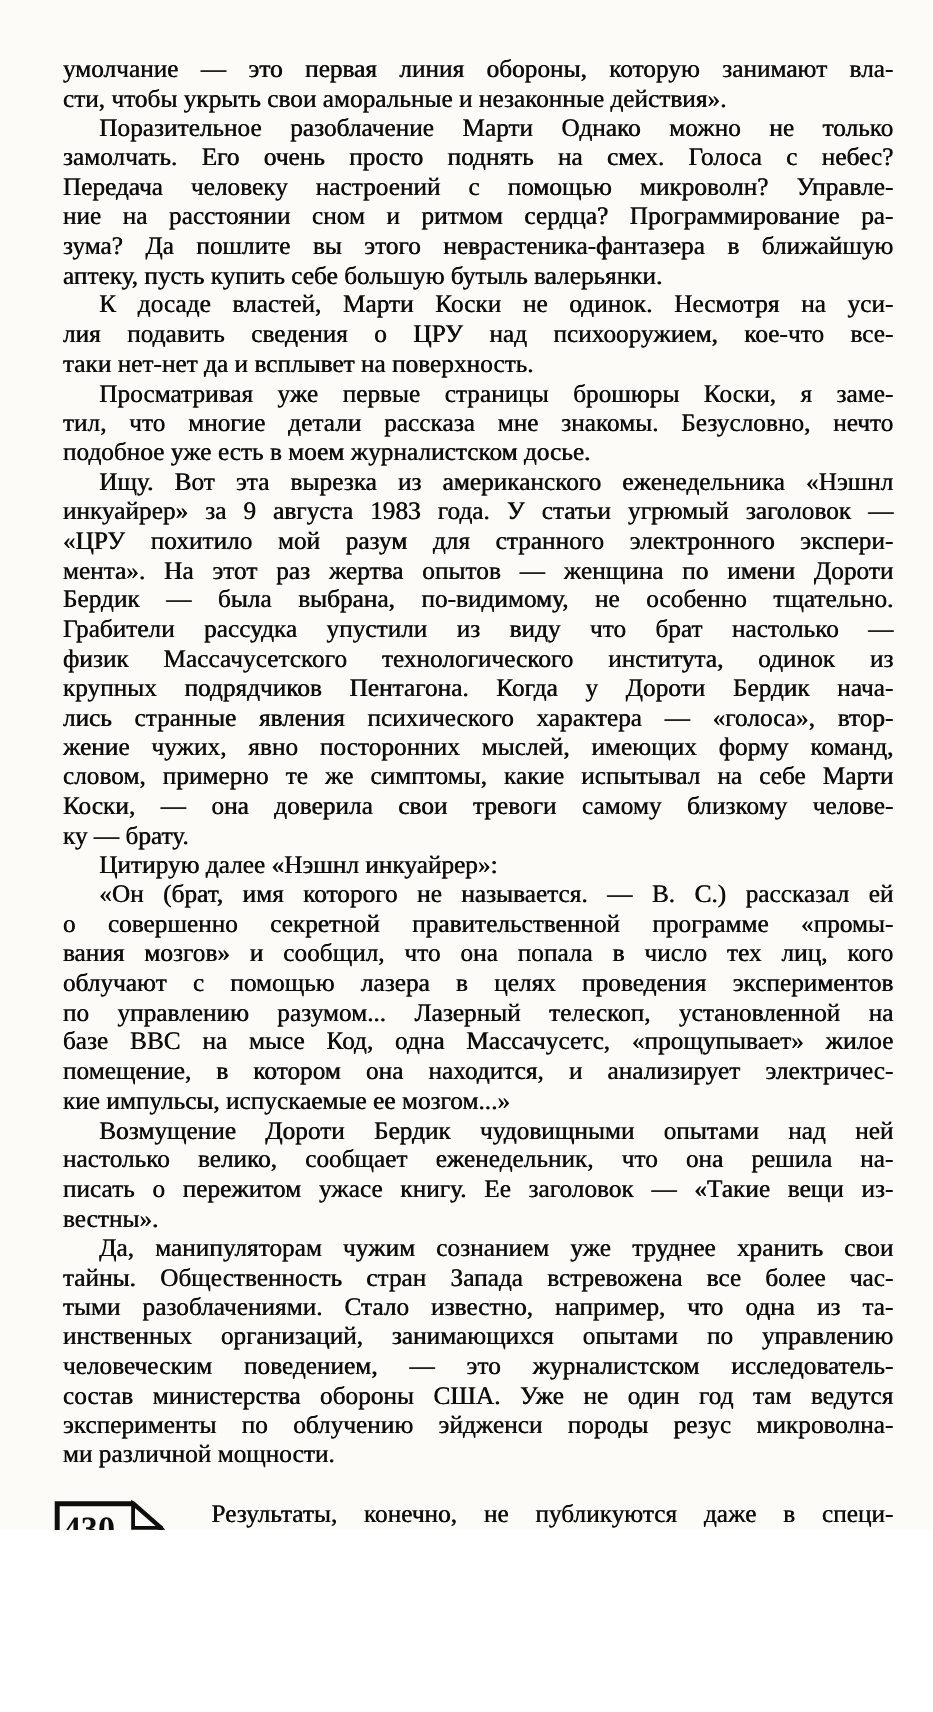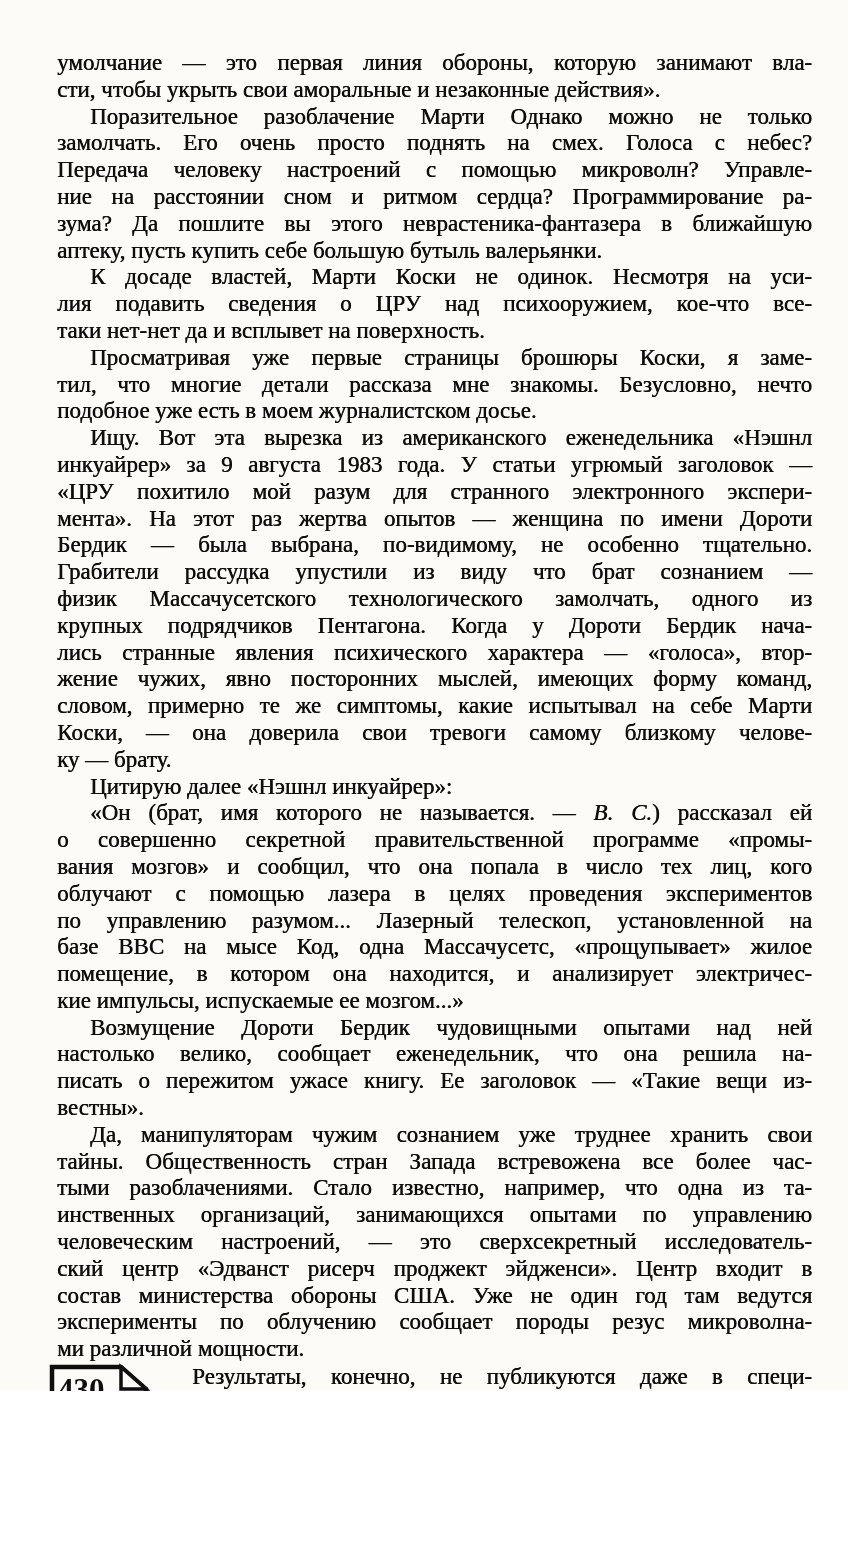--- a/index.html
+++ b/index.html
@@ -26,21 +26,21 @@
   .ln {
     font-size: 23px;
     line-height: 26.8px;
     text-align: justify;
     text-align-last: justify;
     text-shadow: 0.5px 0 0 currentColor; 
     white-space: normal;
   }
   .ln.ind { text-indent: 33px; }
   .ln.end { text-align-last: left; }
-  .it { font-style: italic; }
+  .it { }
   .footer-row {
     position: absolute;
     left: 48px;
     top: 1362px;
     right: 36px;
     display: flex;
     align-items: flex-start;
   }
   .pagebox {
     flex: 0 0 auto;
@@ -81,22 +81,22 @@
         <div class="ln ind">Просматривая уже первые страницы брошюры Коски, я заме-</div>
         <div class="ln">тил, что многие детали рассказа мне знакомы. Безусловно, нечто</div>
         <div class="ln end">подобное уже есть в моем журналистском досье.</div>
       </div>
       <div class="para">
         <div class="ln ind">Ищу. Вот эта вырезка из американского еженедельника «Нэшнл</div>
         <div class="ln">инкуайрер» за 9 августа 1983 года. У статьи угрюмый заголовок —</div>
         <div class="ln">«ЦРУ похитило мой разум для странного электронного экспери-</div>
         <div class="ln">мента». На этот раз жертва опытов — женщина по имени Дороти</div>
         <div class="ln">Бердик — была выбрана, по-видимому, не особенно тщательно.</div>
-        <div class="ln">Грабители рассудка упустили из виду что брат сознанием —</div>
-        <div class="ln">физик Массачусетского технологического замолчать, одного из</div>
+        <div class="ln">Грабители рассудка упустили из виду что брат настолько —</div>
+        <div class="ln">физик Массачусетского технологического института, одинок из</div>
         <div class="ln">крупных подрядчиков Пентагона. Когда у Дороти Бердик нача-</div>
         <div class="ln">лись странные явления психического характера — «голоса», втор-</div>
         <div class="ln">жение чужих, явно посторонних мыслей, имеющих форму команд,</div>
         <div class="ln">словом, примерно те же симптомы, какие испытывал на себе Марти</div>
         <div class="ln">Коски, — она доверила свои тревоги самому близкому челове-</div>
         <div class="ln end">ку — брату.</div>
       </div>
       <div class="para">
         <div class="ln ind end">Цитирую далее «Нэшнл инкуайрер»:</div>
       </div>
@@ -114,24 +114,23 @@
         <div class="ln ind">Возмущение Дороти Бердик чудовищными опытами над ней</div>
         <div class="ln">настолько велико, сообщает еженедельник, что она решила на-</div>
         <div class="ln">писать о пережитом ужасе книгу. Ее заголовок — «Такие вещи из-</div>
         <div class="ln end">вестны».</div>
       </div>
       <div class="para">
         <div class="ln ind">Да, манипуляторам чужим сознанием уже труднее хранить свои</div>
         <div class="ln">тайны. Общественность стран Запада встревожена все более час-</div>
         <div class="ln">тыми разоблачениями. Стало известно, например, что одна из та-</div>
         <div class="ln">инственных организаций, занимающихся опытами по управлению</div>
-        <div class="ln">человеческим настроений, — это сверхсекретный исследователь-</div>
-        <div class="ln">ский центр «Эдванст рисерч проджект эйдженси». Центр входит в</div>
+        <div class="ln">человеческим поведением, — это журналистском исследователь-</div>
         <div class="ln">состав министерства обороны США. Уже не один год там ведутся</div>
-        <div class="ln">эксперименты по облучению сообщает породы резус микроволна-</div>
+        <div class="ln">эксперименты по облучению эйдженси породы резус микроволна-</div>
         <div class="ln end">ми различной мощности.</div>
       </div>
     </div>
 
   <div class="footer-row">
     <div class="pagebox">
       <svg width="102" height="50" viewBox="0 0 102 48">
         <path d="M4 4 H73 L98 26 V44 H4 Z" fill="#fcfbf7" stroke="#0f0e0c" stroke-width="4.5" stroke-linejoin="miter"></path>
         <path d="M73 4 L73 26 L98 26 Z" fill="#fcfbf7" stroke="#0f0e0c" stroke-width="3.5" stroke-linejoin="miter"></path>
         <text x="10" y="37" font-size="31" font-weight="bold" font-family="Liberation Serif, serif" fill="#0f0e0c">430</text>

